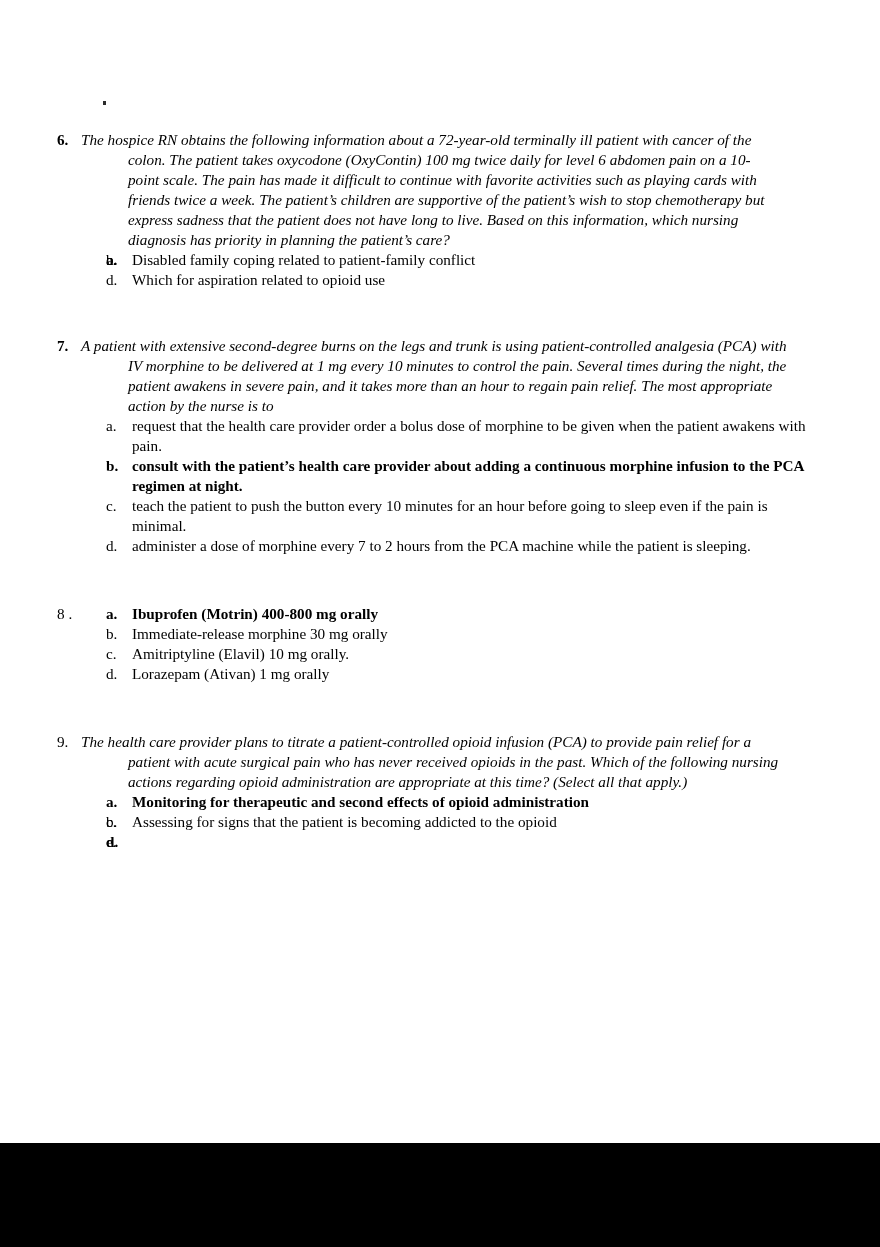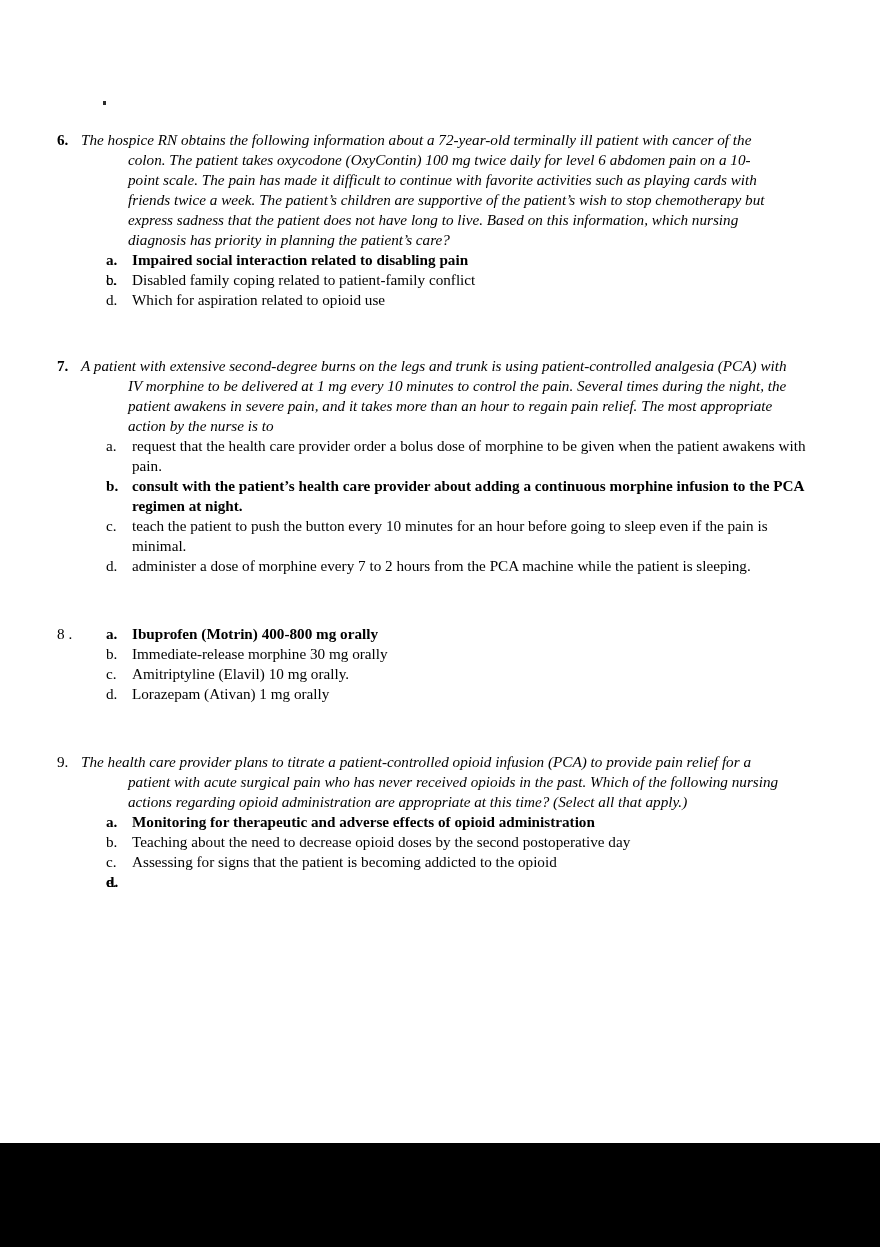--- a/index.html
+++ b/index.html
@@ -124,21 +124,20 @@
   <div id="content">
 
     <div class="question-block">
       <div class="stem bold-num has-hang narrow">
         <span class="qnum">6.</span>
         <span class="stem-text">The hospice RN obtains the following information about a 72-year-old terminally ill patient with cancer of the colon. The patient takes oxycodone (OxyContin) 100 mg twice daily for level 6 abdomen pain on a 10-point scale. The pain has made it difficult to continue with favorite activities such as playing cards with friends twice a week. The patient’s children are supportive of the patient’s wish to stop chemotherapy but express sadness that the patient does not have long to live. Based on this information, which nursing diagnosis has priority in planning the patient’s care?</span>
       </div>
       <ul class="options">
         <li class="option correct widest">
           <span class="olabel">a.</span>
-          <span>Impaired social interaction related to disabling pain</span>
         </li>
         <li class="option widest">
           <span class="olabel">b.</span>
         </li>
         <li class="option widest">
           <span class="olabel">c.</span>
           <span>Disabled family coping related to patient-family conflict</span>
         </li>
         <li class="option widest">
           <span class="olabel">d.</span>
@@ -203,25 +202,24 @@
     <div class="gap-xl"></div>
 
     <div class="question-block">
       <div class="stem has-hang wide">
         <span class="qnum">9.</span>
         <span class="stem-text">The health care provider plans to titrate a patient-controlled opioid infusion (PCA) to provide pain relief for a patient with acute surgical pain who has never received opioids in the past. Which of the following nursing actions regarding opioid administration are appropriate at this time? (Select all that apply.)</span>
       </div>
       <ul class="options">
         <li class="option correct wider">
           <span class="olabel">a.</span>
-          <span>Monitoring for therapeutic and adverse effects of opioid administration</span>
-        </li>
-        <li class="option wide">
-          <span class="olabel">b.</span>
-          <span>Teaching about the need to decrease opioid doses by the second postoperative day</span>
+          <span>Monitoring for therapeutic and second effects of opioid administration</span>
+        </li>
+        <li class="option wide">
+          <span class="olabel">b.</span>
         </li>
         <li class="option wide">
           <span class="olabel">c.</span>
           <span>Assessing for signs that the patient is becoming addicted to the opioid</span>
         </li>
         <li class="option correct wider">
           <span class="olabel">d.</span>
         </li>
         <li class="option wide">
           <span class="olabel">e.</span>

